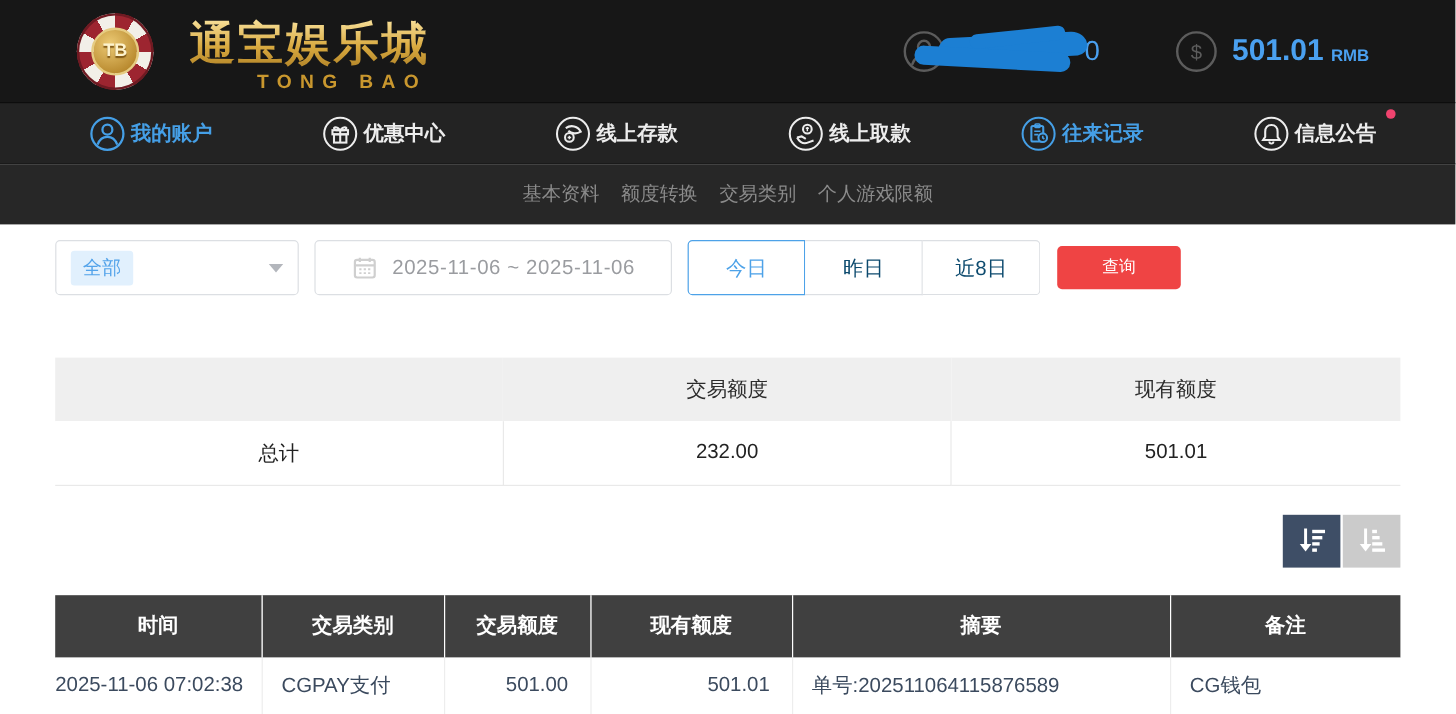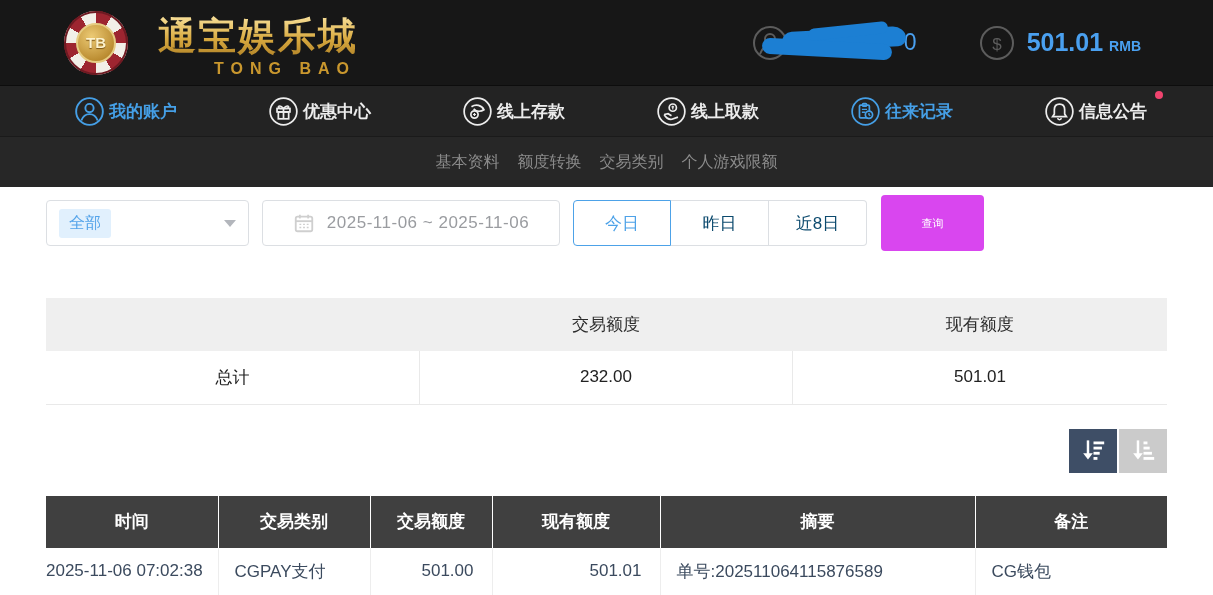--- a/index.html
+++ b/index.html
@@ -68,22 +68,22 @@
                 display:flex; align-items:center; justify-content:center; gap:12px; background:#fff; cursor:pointer; }
   .cal-icon { width:22px; height:22px; color:#cfcfcf; }
   .cal-icon svg { width:100%; height:100%; }
   .date-text { color:#9a9ca0; font-size:17px; letter-spacing:0.5px; }
   .quick-group { display:flex; margin-left:13px; height:46px; }
   .quick-btn { width:98px; height:46px; background:#fff; border:1px solid #dcdfe3; border-left-width:0;
                color:#0c4a6e; font-size:17px; display:flex; align-items:center; justify-content:center; cursor:pointer; }
   .quick-btn:first-child { border-left-width:1px; border-radius:4px 0 0 4px; }
   .quick-btn:last-child { border-radius:0 4px 4px 0; }
   .quick-btn.active { border:1px solid #4da2e8; color:#4da2e8; }
-  .query-btn { width:103px; height:56px; margin-left:14px; background:#d946ef; border:none; border-radius:4px;
-               color:#fff; font-size:11px; display:flex; align-items:center; justify-content:center; cursor:pointer; }
+  .query-btn { width:103px; height:36px; margin-left:14px; background:#ef4444; border:none; border-radius:4px;
+               color:#fff; font-size:14px; display:flex; align-items:center; justify-content:center; cursor:pointer; }
 
   
   .summary-table { width:100%; border-collapse:collapse; margin-top:52px; table-layout:fixed; }
   .summary-table th { background:#efefef; height:53px; font-size:17px; font-weight:500; color:#2b2b2b; text-align:center; }
   .summary-table td { height:53px; font-size:17px; color:#222; text-align:center; background:#fff;
                       border-bottom:1px solid #e9e9e9; border-right:1px solid #e9e9e9; }
   .summary-table td:last-child { border-right:none; }
 
   
   .sort-row { display:flex; justify-content:flex-end; gap:2px; margin-top:24px; }

